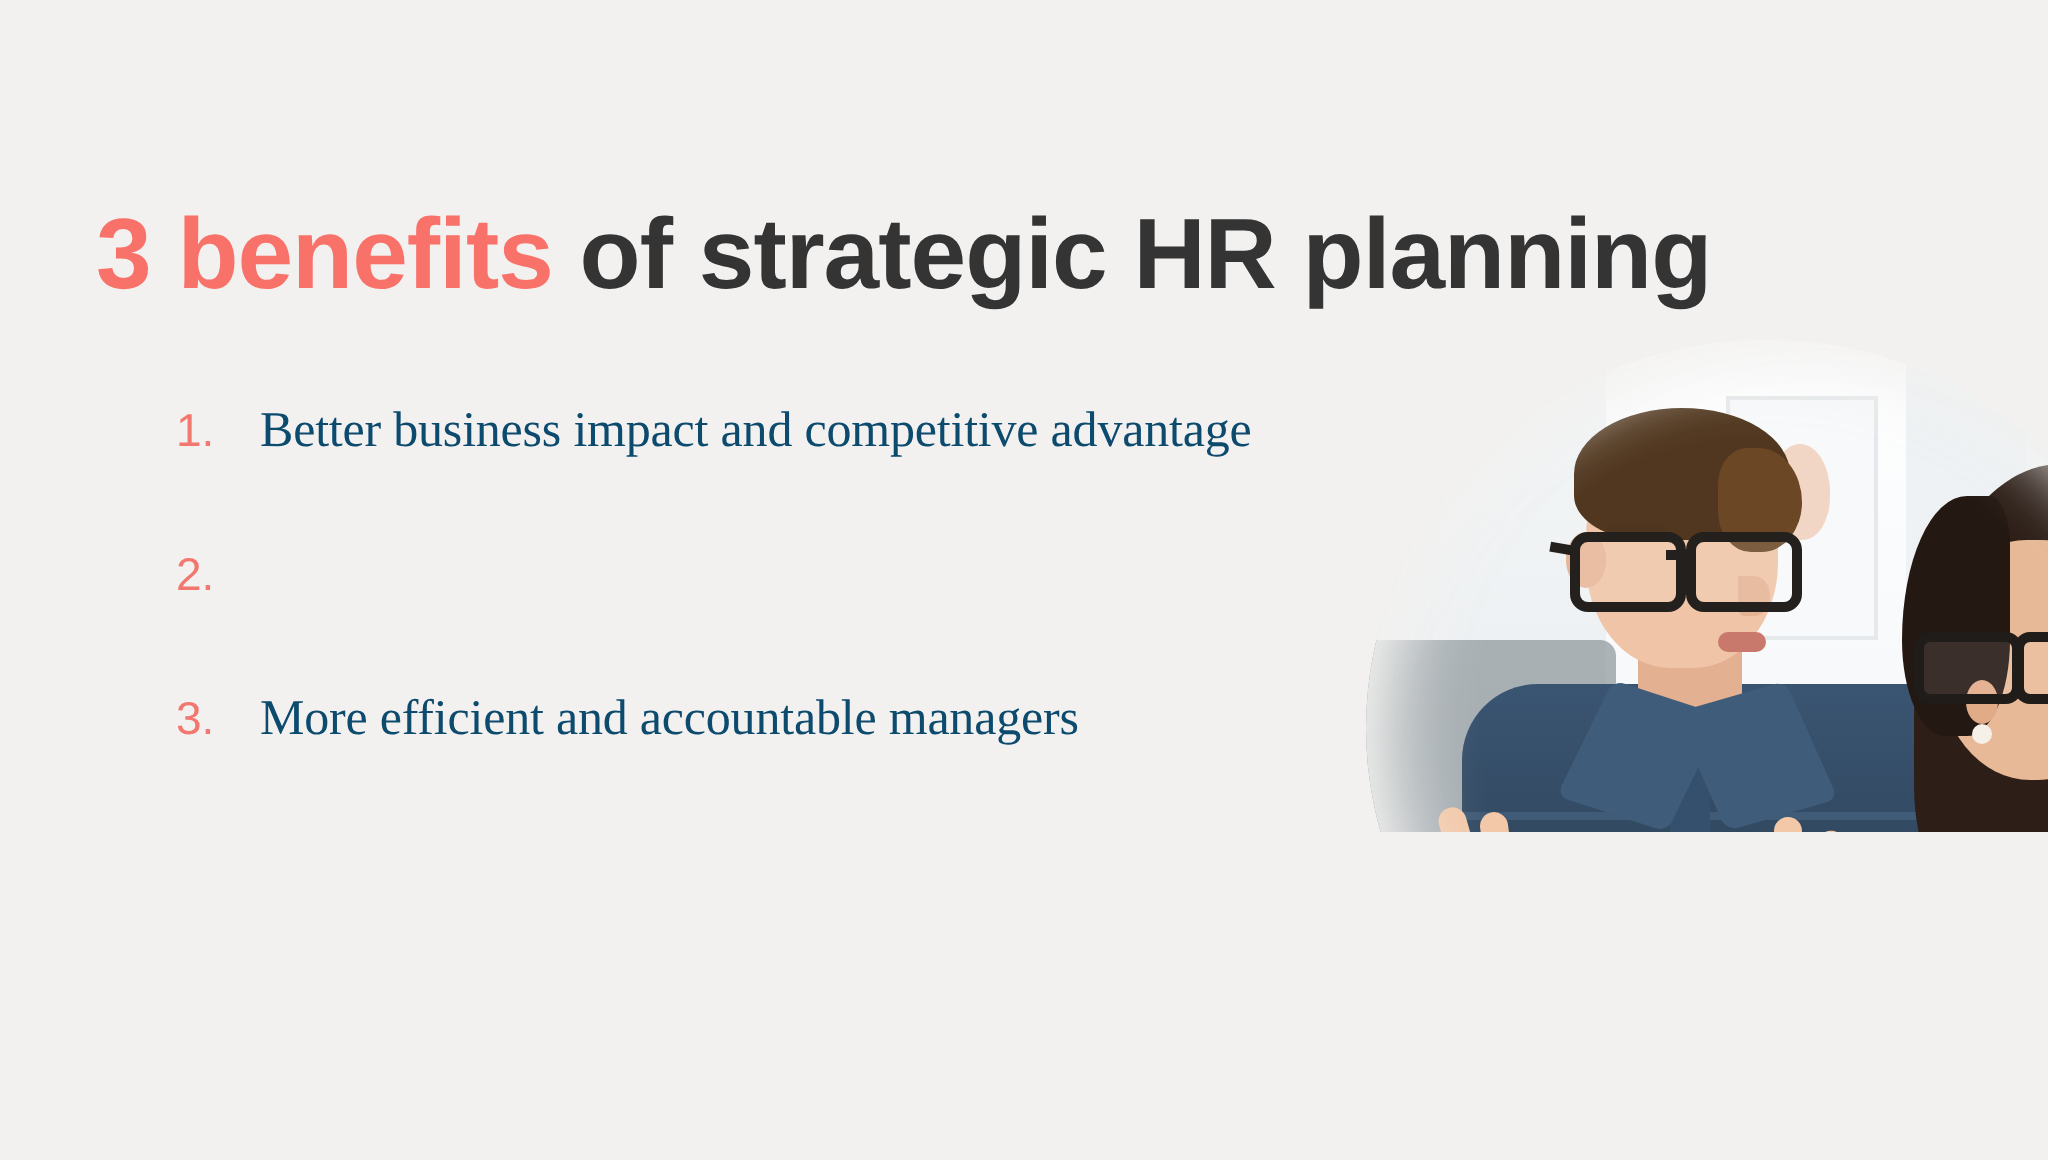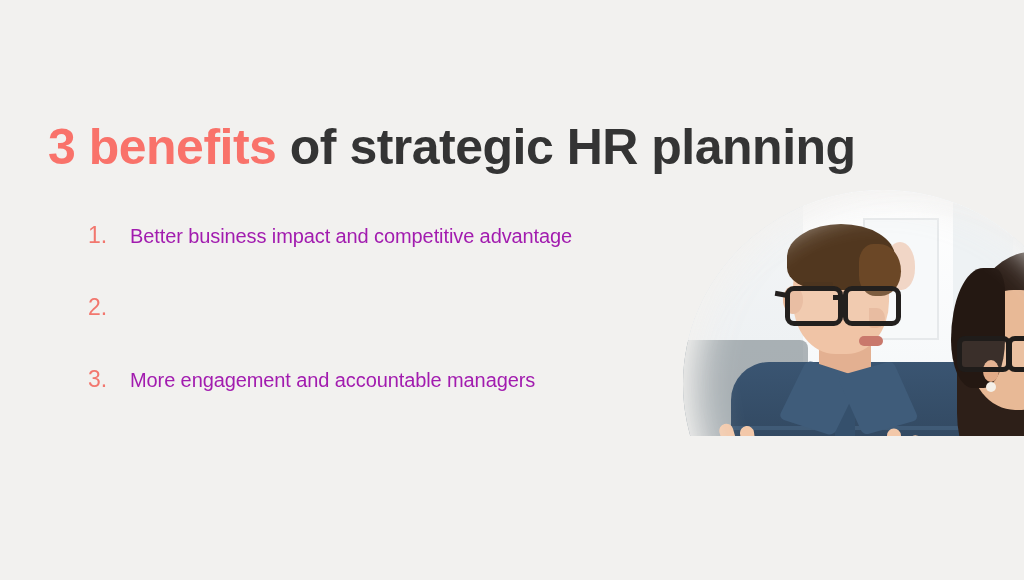--- a/index.html
+++ b/index.html
@@ -12,21 +12,20 @@
     font-family: "Liberation Sans", sans-serif;
     background: #f2f1ef;
     overflow: hidden;
   }
   .slide {
     position: relative;
     width: 1024px;
     height: 416px;
     background: #f2f1ef;
     overflow: hidden;
-    margin-top: 20px;
   }
 
   
   .photo-wrap {
     position: absolute;
     left: 683px;
     top: 170px;
     width: 400px;
     height: 388px;
     overflow: hidden;
@@ -462,25 +461,26 @@
     height: 72px;
   }
   .benefit-num {
     color: #f2776e;
     font-size: 23px;
     font-weight: normal;
     width: 42px;
     flex: none;
   }
   .benefit-text {
-    color: #a21caf;
-    font-size: 20px;
+    color: #0c4a6e;
+    font-size: 25px;
     font-weight: normal;
     letter-spacing: -0.1px;
     white-space: nowrap;
+    font-family: Liberation Serif, serif;
   }
 
   .logo {
     position: absolute;
     left: 46px;
     top: 430px;
     z-index: 5;
     color: #3a3a3a;
     font-size: 62px;
     font-weight: 300;
@@ -602,20 +602,20 @@
   <ol class="benefits">
     <li class="benefit-row">
       <span class="benefit-num">1.</span>
       <span class="benefit-text">Better business impact and competitive advantage</span>
     </li>
     <li class="benefit-row">
       <span class="benefit-num">2.</span>
     </li>
     <li class="benefit-row">
       <span class="benefit-num">3.</span>
-      <span class="benefit-text">More engagement and accountable managers</span>
+      <span class="benefit-text">More efficient and accountable managers</span>
     </li>
   </ol>
 
 
   <div class="bottom-bar"></div>
 
 </div>
 
 </body></html>

